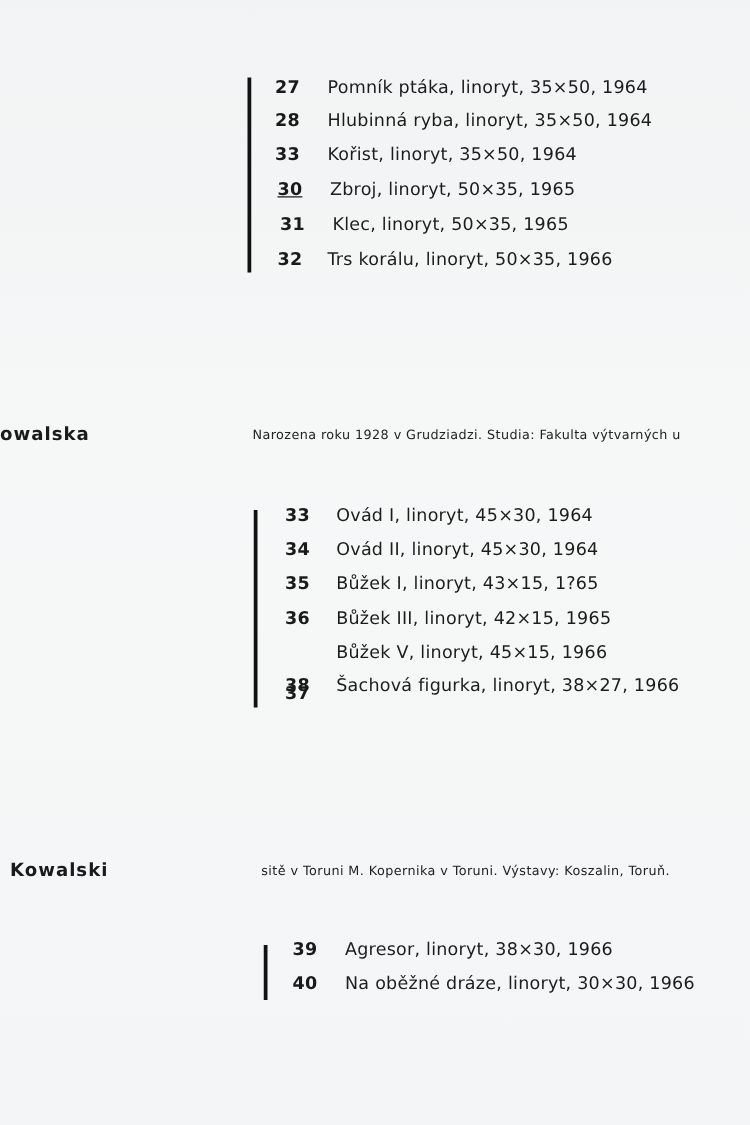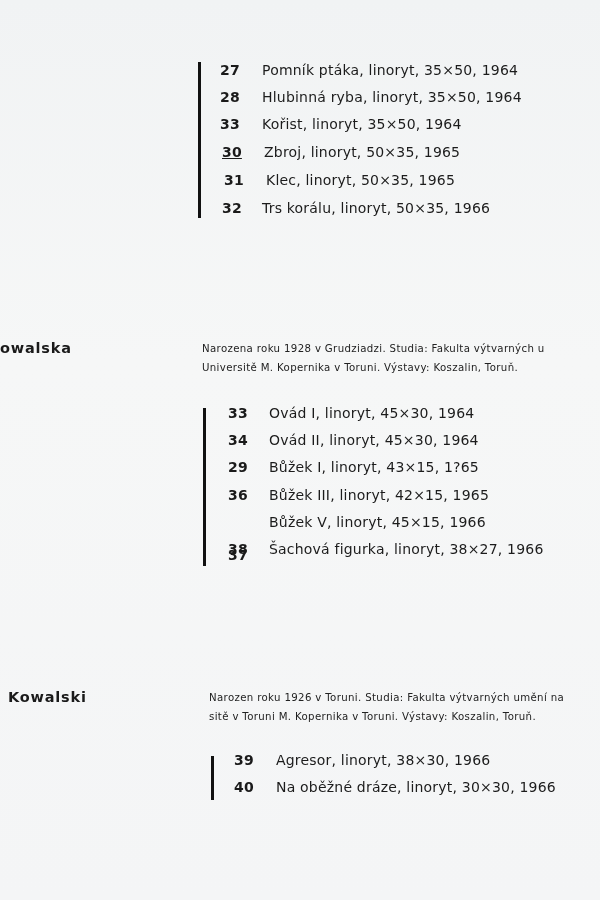--- a/index.html
+++ b/index.html
@@ -95,54 +95,52 @@
     </div>
     <div class="work" style="top:138px;">
       <span class="work-num" style="left:24px;">32</span>
       <span class="work-title" style="left:64px;">Trs korálu, linoryt, 50×35, 1966</span>
     </div>
   </div>
 
   <div class="artist-name" style="left:0px; top:340px;">owalska</div>
   <div class="bio" style="left:202px; top:339px;">
     <span class="bio-line">Narozena roku 1928 v Grudziadzi. Studia: Fakulta výtvarných u</span>
-    <span class="bio-line">Universitě M. Kopernika v Toruni. Výstavy: Koszalin, Toruň.</span>
   </div>
 
   <div class="works" style="left:203px; top:405px; width:380px; height:165px;">
     <div class="bar" style="left:0; top:3px; height:158px;"></div>
     <div class="work" style="top:0px;">
       <span class="work-num" style="left:25px;">33</span>
       <span class="work-title" style="left:66px;">Ovád I, linoryt, 45×30, 1964</span>
     </div>
     <div class="work" style="top:27px;">
       <span class="work-num" style="left:25px;">34</span>
       <span class="work-title" style="left:66px;">Ovád II, linoryt, 45×30, 1964</span>
     </div>
     <div class="work" style="top:54px;">
-      <span class="work-num" style="left:25px;">29</span>
+      <span class="work-num" style="left:25px;">35</span>
       <span class="work-title" style="left:66px;">Bůžek I, linoryt, 43×15, 1?65</span>
     </div>
     <div class="work" style="top:82px;">
       <span class="work-num" style="left:25px;">36</span>
       <span class="work-title" style="left:66px;">Bůžek III, linoryt, 42×15, 1965</span>
     </div>
     <div class="work" style="top:109px;">
       <span class="work-num" style="left:25px;margin-top:33px;">37</span>
       <span class="work-title" style="left:66px;">Bůžek V, linoryt, 45×15, 1966</span>
     </div>
     <div class="work" style="top:136px;">
       <span class="work-num" style="left:25px;">38</span>
       <span class="work-title" style="left:66px;">Šachová figurka, linoryt, 38×27, 1966</span>
     </div>
   </div>
 
   <div class="artist-name" style="left:8px; top:689px;">Kowalski</div>
   <div class="bio" style="left:209px; top:688px;">
-    <span class="bio-line">Narozen roku 1926 v Toruni. Studia: Fakulta výtvarných umění na</span>
     <span class="bio-line">sitě v Toruni M. Kopernika v Toruni. Výstavy: Koszalin, Toruň.</span>
   </div>
 
   <div class="works" style="left:211px; top:752px; width:380px; height:55px;">
     <div class="bar" style="left:0; top:4px; height:44px;"></div>
     <div class="work" style="top:0px;">
       <span class="work-num" style="left:23px;">39</span>
       <span class="work-title" style="left:65px;">Agresor, linoryt, 38×30, 1966</span>
     </div>
     <div class="work" style="top:27px;">

